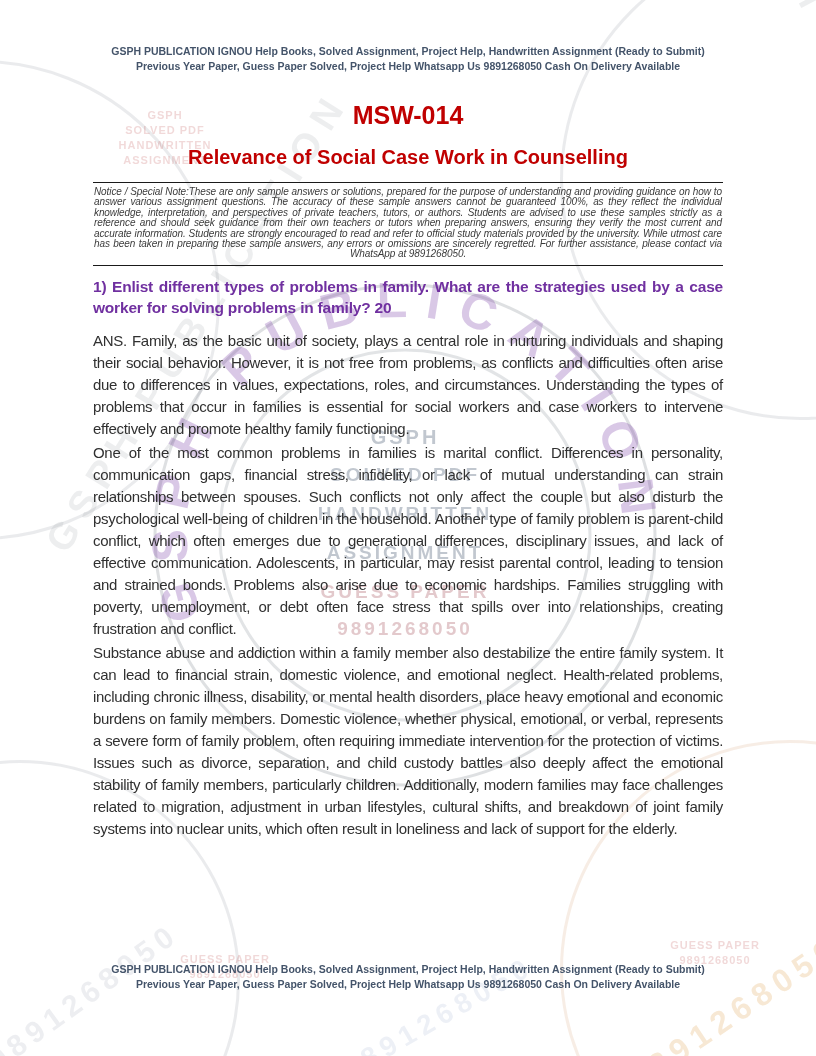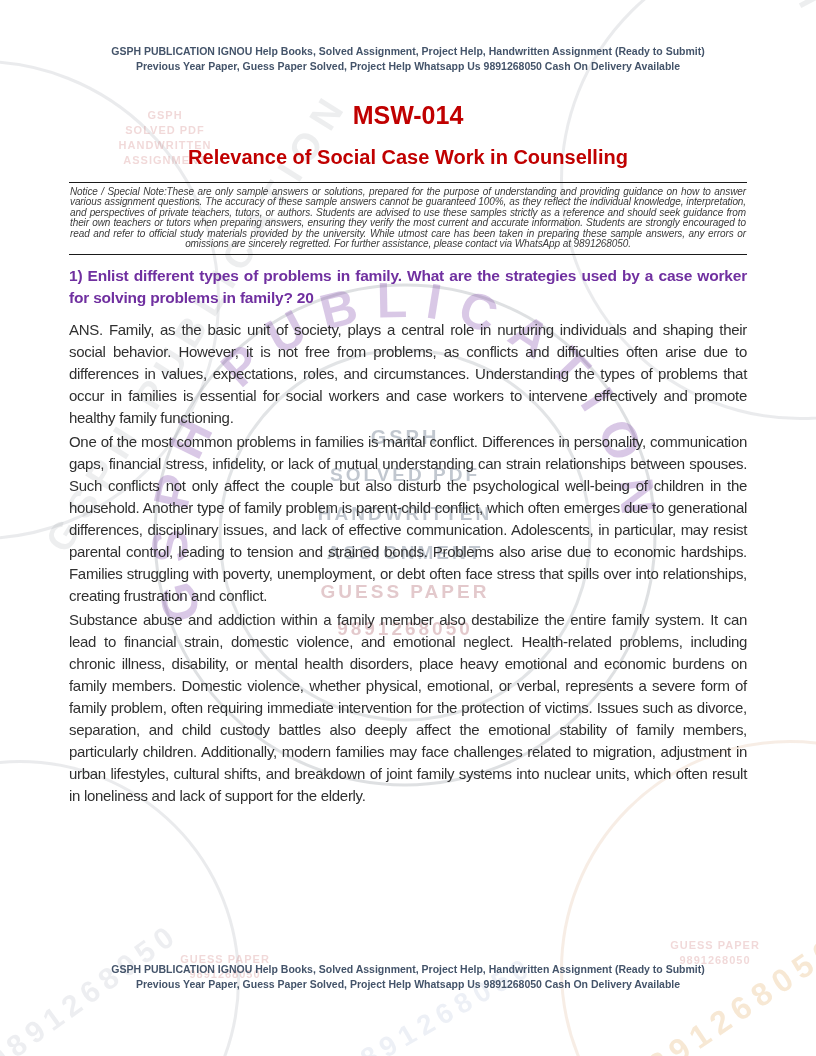--- a/index.html
+++ b/index.html
@@ -19,21 +19,21 @@
               font-weight:bold; letter-spacing:3px; }
   .wm-line-gray  { color:rgba(108,122,140,.42); }
   .wm-line-rose  { color:rgba(186,120,128,.40); }
   .wm-corner-stack { position:absolute; text-align:center; font-weight:bold;
                      font-size:11px; line-height:15px; letter-spacing:1px;
                      color:rgba(192,80,80,.22); }
   .wm-diag { position:absolute; font-weight:bold; white-space:nowrap; }
   .arc { position:absolute; border-radius:50%; border:3px solid rgba(140,145,155,.18); }
 
   
-  .content { position:absolute; inset:0; z-index:2; padding:0 69px; }
+  .content { position:absolute; inset:0; z-index:2; padding:0 93px; }
   .doc-header, .doc-footer {
     text-align:center; color:#44546A; font-weight:bold;
     font-size:10.5px; line-height:15px; letter-spacing:0;
   }
   .doc-header { padding-top:44px; }
   .doc-footer { position:absolute; left:0; right:0; top:962px; }
   .course-code {
     margin-top:28px; text-align:center; color:#C00000;
     font-size:25px; line-height:26px; font-weight:bold;
   }

